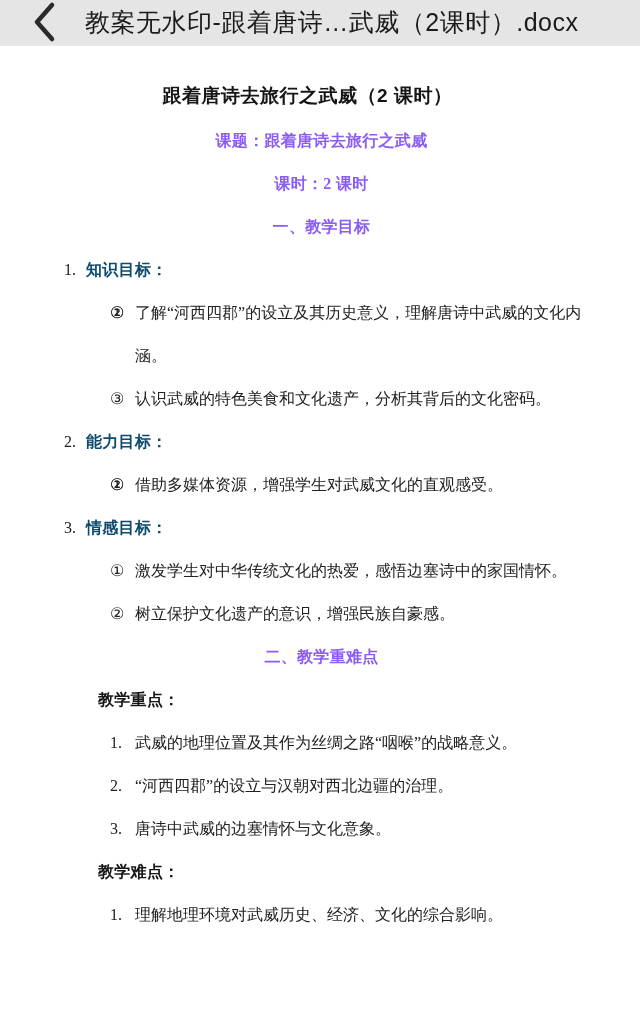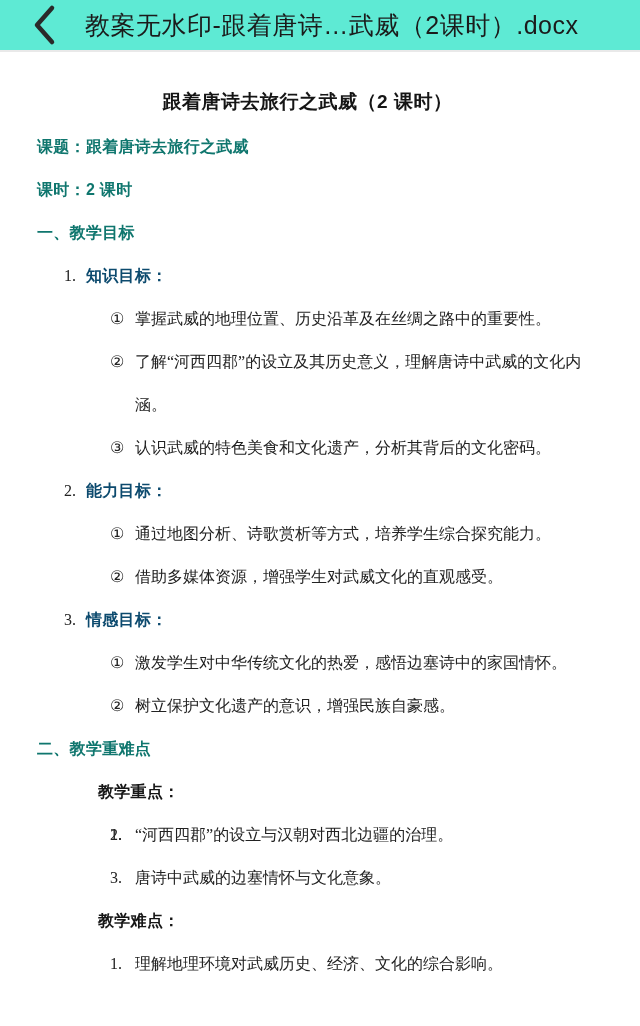--- a/index.html
+++ b/index.html
@@ -16,22 +16,22 @@
   .screen {
     width: 640px;
     height: 1026px;
     background: #ffffff;
     overflow: hidden;
     position: relative;
   }
 
   
   .header {
-    height: 52px;
-    background: #5eead4;
+    height: 46px;
+    background: #e5e5e5;
     border-bottom: 2px solid #e9e9e9;
     display: flex;
     align-items: center;
     box-sizing: border-box;
   }
   .back-btn {
     width: 58px;
     height: 62px;
     display: flex;
     align-items: center;
@@ -71,24 +71,25 @@
   .p {
     position: relative;
     margin: 0;
     line-height: 43px;
     font-size: 16px;
     color: #222222;
   }
   
   .meta, .section {
     padding-left: 37px;
-    font-family: Liberation Sans, sans-serif;
+    font-family: Liberation Serif, serif;
     font-weight: 700;
-    color: #0f766e;
+    color: #8b5cf6;
     letter-spacing: 0.3px;
+    text-align: center;
   }
   
   .numLabel { padding-left: 86px; }
   .numLabel .marker {
     position: absolute; left: 64px; top: 0;
     font-family: "Liberation Serif", "DejaVu Serif", serif;
     font-weight: 400; color: #222;
   }
   .numLabel .label {
     font-family: "Liberation Sans", "DejaVu Sans", sans-serif;
@@ -134,42 +135,40 @@
 
       <p class="p section">一、教学目标</p>
 
       <p class="p numLabel">
         <span class="marker">1.</span>
         <span class="label">知识目标：</span>
       </p>
 
       <p class="p circle">
         <span class="marker">①</span>
-        <span>掌握武威的地理位置、历史沿革及在丝绸之路中的重要性。</span>
       </p>
 
       <p class="p circle">
         <span class="marker">②</span>
         <span class="ln">了解“河西四郡”的设立及其历史意义，理解唐诗中武威的文化内</span>
         <span class="ln">涵。</span>
       </p>
 
       <p class="p circle">
         <span class="marker">③</span>
         <span>认识武威的特色美食和文化遗产，分析其背后的文化密码。</span>
       </p>
 
       <p class="p numLabel">
         <span class="marker">2.</span>
         <span class="label">能力目标：</span>
       </p>
 
       <p class="p circle">
         <span class="marker">①</span>
-        <span>通过地图分析、诗歌赏析等方式，培养学生综合探究能力。</span>
       </p>
 
       <p class="p circle">
         <span class="marker">②</span>
         <span>借助多媒体资源，增强学生对武威文化的直观感受。</span>
       </p>
 
       <p class="p numLabel">
         <span class="marker">3.</span>
         <span class="label">情感目标：</span>
@@ -184,20 +183,21 @@
         <span class="marker">②</span>
         <span>树立保护文化遗产的意识，增强民族自豪感。</span>
       </p>
 
       <p class="p section">二、教学重难点</p>
 
       <p class="p subLabel">教学重点：</p>
 
       <p class="p numItem">
         <span class="marker">1.</span>
+        <span>武威的地理位置及其作为丝绸之路“咽喉”的战略意义。</span>
       </p>
 
       <p class="p numItem">
         <span class="marker">2.</span>
         <span>“河西四郡”的设立与汉朝对西北边疆的治理。</span>
       </p>
 
       <p class="p numItem">
         <span class="marker">3.</span>
         <span>唐诗中武威的边塞情怀与文化意象。</span>

